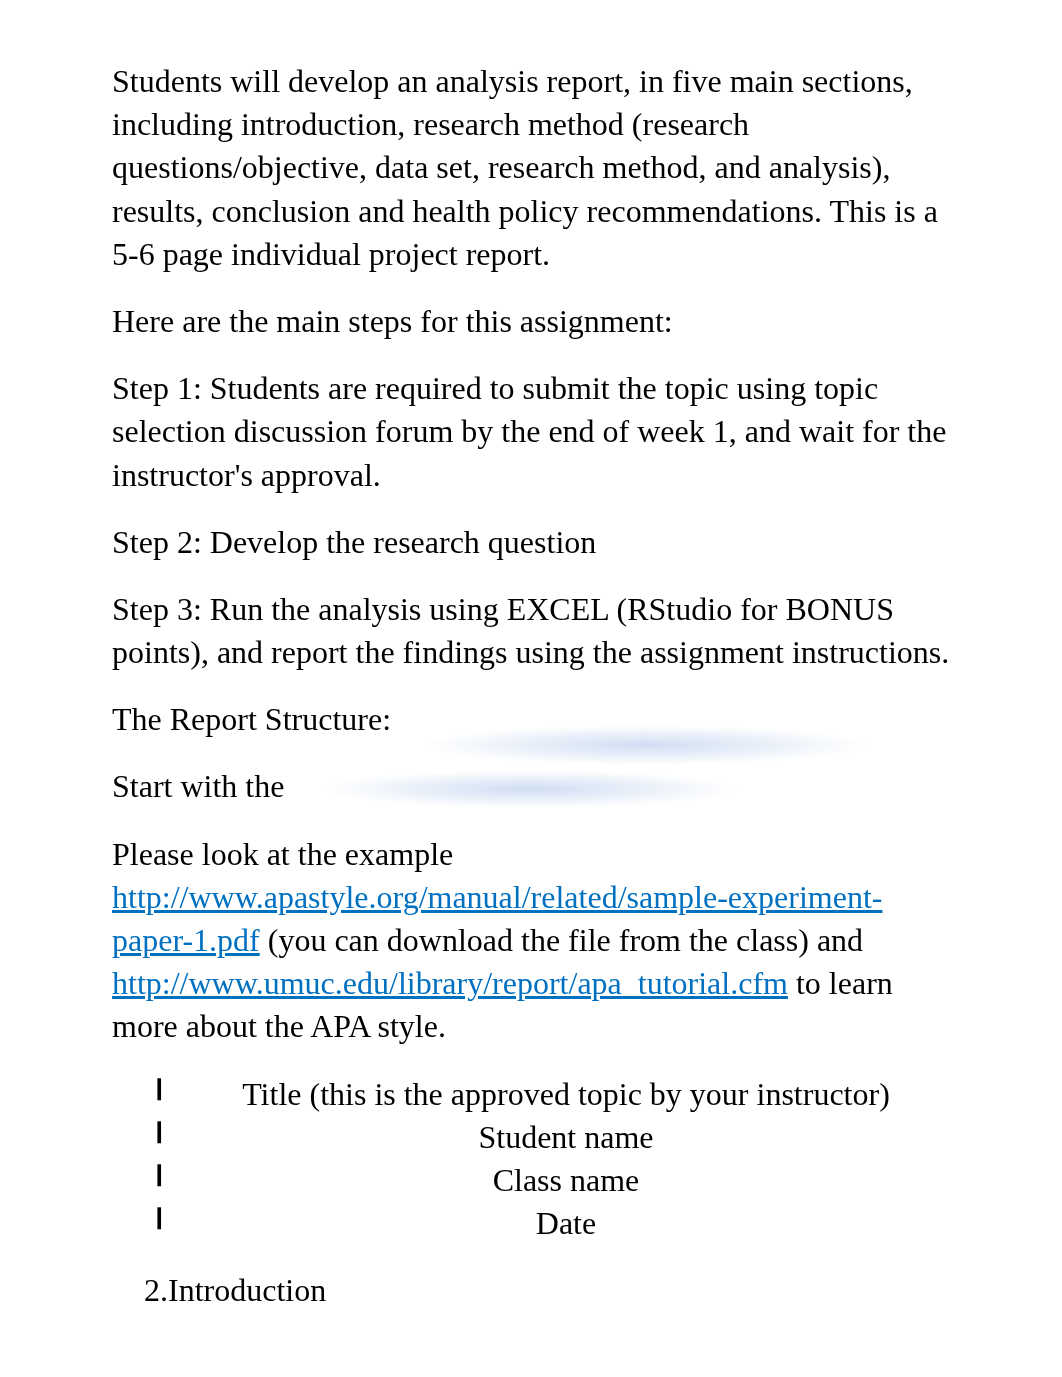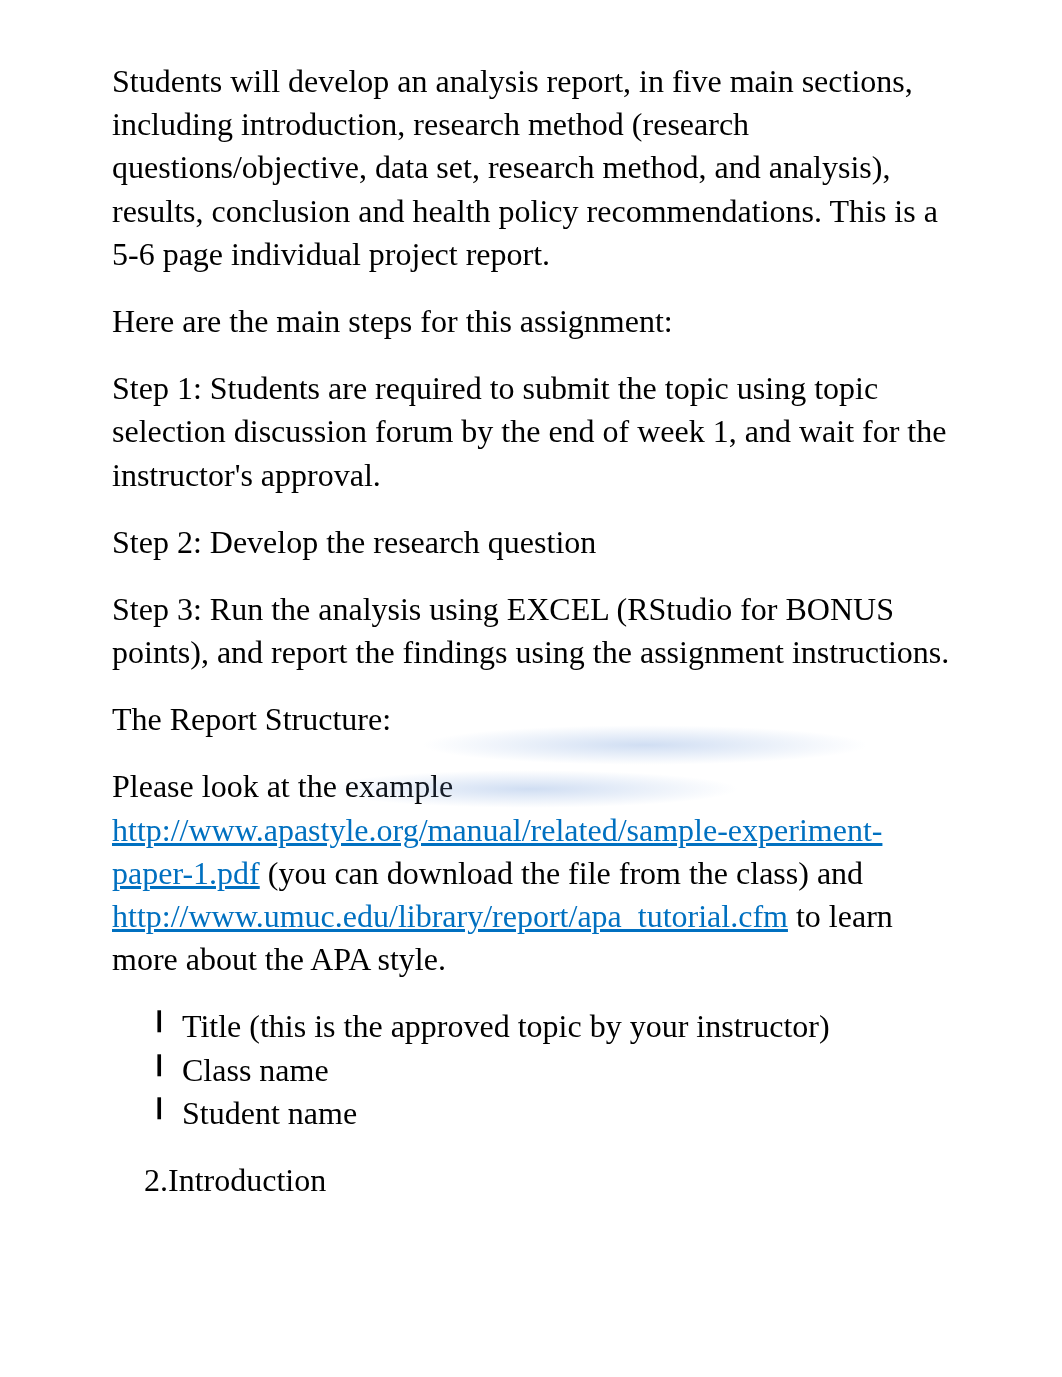--- a/index.html
+++ b/index.html
@@ -25,20 +25,21 @@
     }
     ul {
       list-style: none;
       padding-left: 38px;
       margin-bottom: 24px;
     }
     ul li {
       position: relative;
       padding-left: 32px;
       line-height: 1.35;
+      text-align: center;
     }
     ul li::before {
       content: "\2759";
       position: absolute;
       left: 0;
       top: 0;
       font-family: Arial, sans-serif;
       font-size: 22px;
       color: #000;
       font-weight: normal;
@@ -77,31 +78,33 @@
   <p>Here are the main steps for this assignment:</p>
 
   <p>Step 1:   Students are required to submit the topic using topic selection discussion forum by the end of week 1, and wait for the instructor's approval.</p>
 
   <p>Step 2:   Develop the research question</p>
 
   <p>Step 3:    Run the analysis using EXCEL (RStudio for BONUS points), and report the findings using the assignment instructions.</p>
 
   <p>The Report Structure:</p>
 
+  <p>Start with the</p>
 
 
   <p>
     <span>Please look at the example  </span><a class="link">http://www.apastyle.org/manual/related/sample-experiment-paper-1.pdf</a><span>   (you can download the file from the class) and  </span><a class="link">http://www.umuc.edu/library/report/apa_tutorial.cfm</a><span>        to learn more about the APA style.</span>
   </p>
 
 
   <ul>
     <li>Title (this is the approved topic by your instructor)</li>
+    <li>Student name</li>
     <li>Class name</li>
-    <li>Student name</li>
+    <li>Date</li>
   </ul>
 
   <p class="para-break">
     <span>2.</span><span>Introduction</span>
   </p>
 
 
 </div>
 
 <div class="blue-shadow shadow1"></div>

